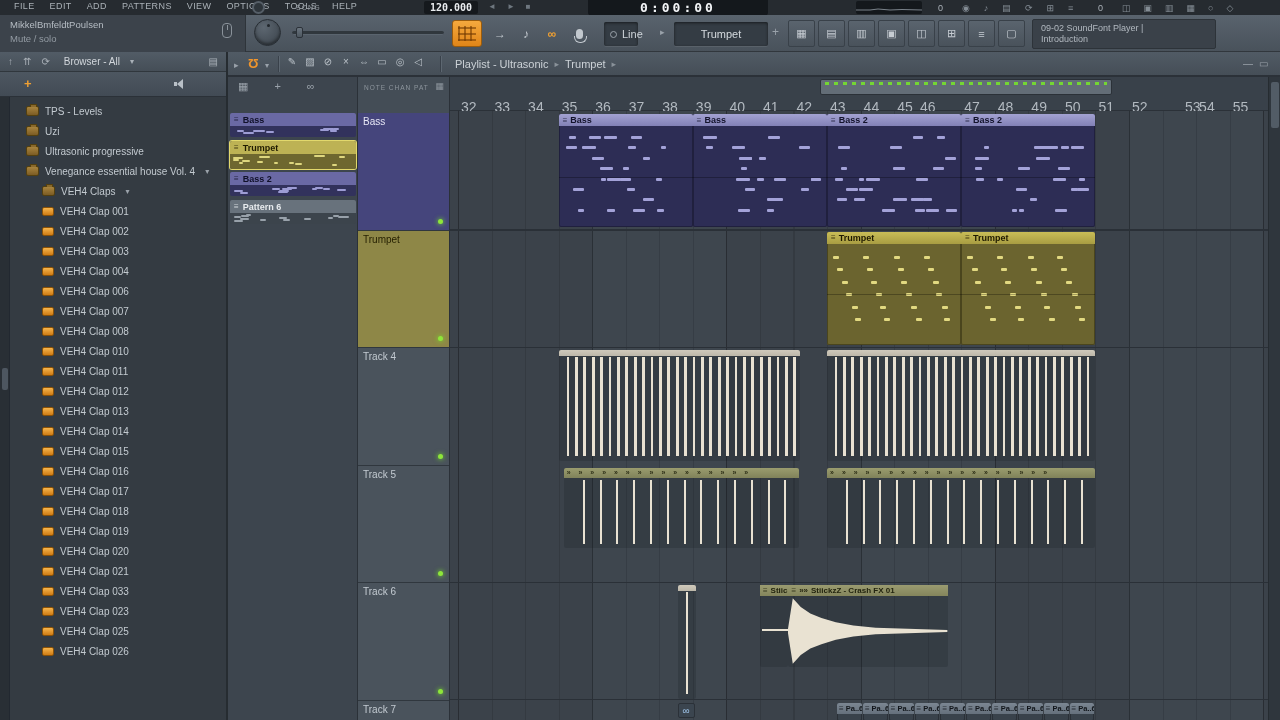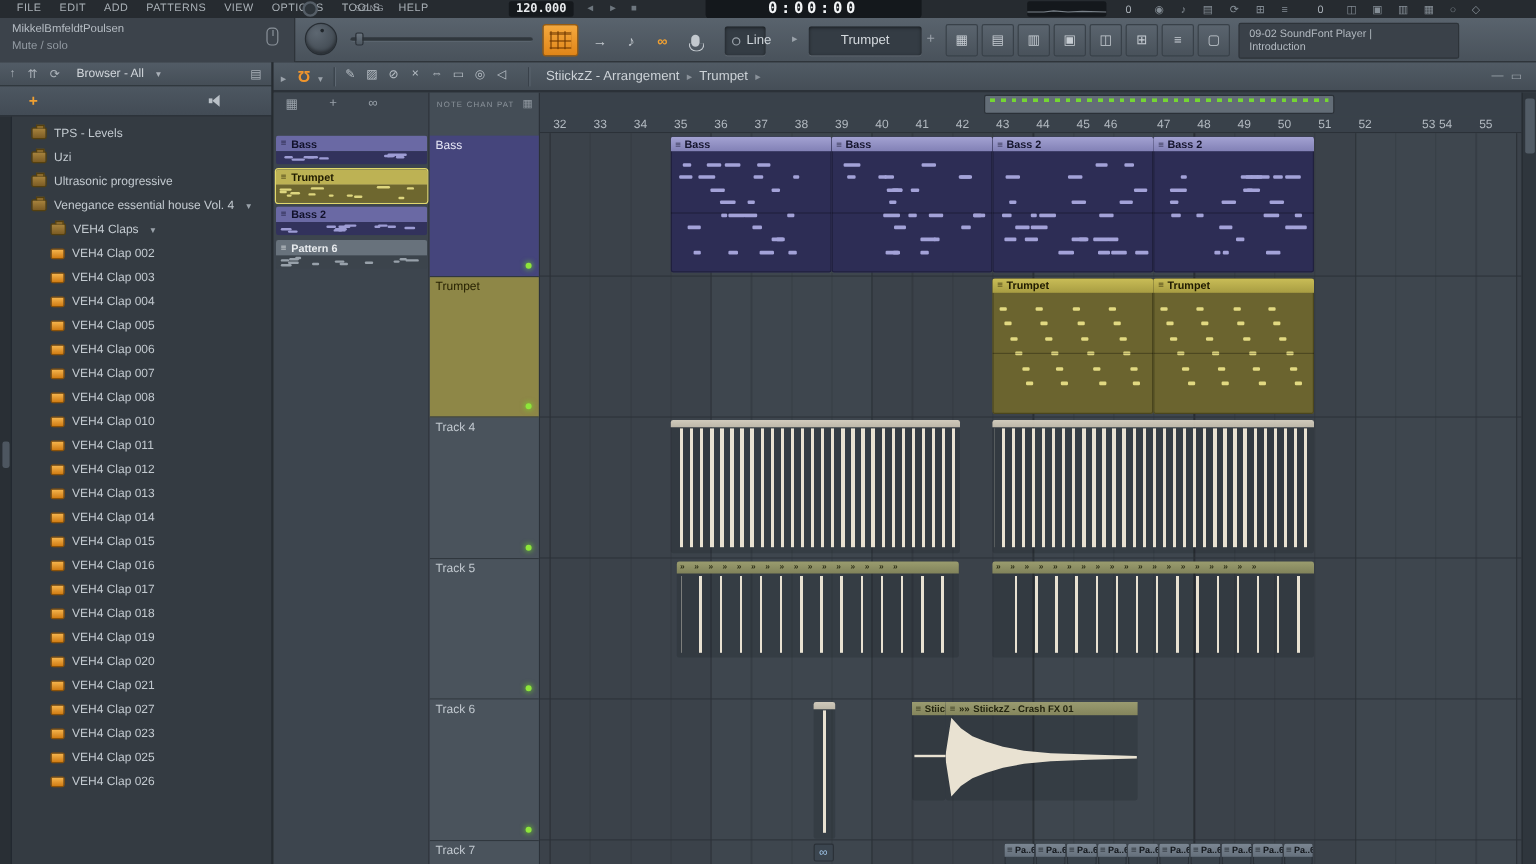--- a/index.html
+++ b/index.html
@@ -119,21 +119,21 @@
 .thead.purple{background:#45457c;color:#e6e6f5}
 .thead.olive{background:#8e8747;color:#241f00}
 .thead.plain{background:#4a535c;color:#c3cad1}
 .dot{position:absolute;right:7px;bottom:6px;width:5px;height:5px;border-radius:50%;background:#8ee63a;box-shadow:0 0 4px 1px rgba(120,230,40,.55)}
 
 #gridtop{position:absolute;left:222px;top:0;width:818px;height:20px;background:#39414a}
 #ovthumb{position:absolute;left:370px;top:2px;width:292px;height:16px;background:#636d77;border:1px solid #2b3138;border-radius:2px}
 #ovthumb::before{content:'';position:absolute;left:4px;right:4px;top:2px;height:3px;background:repeating-linear-gradient(90deg,#74d633 0 4px,transparent 4px 9px)}
 
 #ruler{position:absolute;left:222px;top:20px;width:818px;height:14px;background:#39414a;border-bottom:1px solid #2b3138}
-.rnum{position:absolute;top:2px;font-size:10px;color:#b2b9c0}
+.rnum{position:absolute;top:2px;font-size:14px;color:#b2b9c0}
 
 #grid{position:absolute;left:222px;top:34px;width:818px;height:609px;
  background:
   repeating-linear-gradient(180deg,transparent 0 116.5px,#2a3037 116.5px 117.5px),
   repeating-linear-gradient(90deg,rgba(0,0,0,.22) 0 1px,transparent 1px 134.2px),
   repeating-linear-gradient(90deg,rgba(0,0,0,.12) 0 1px,transparent 1px 33.55px),
   repeating-linear-gradient(90deg,rgba(0,0,0,.05) 0 134.2px,transparent 134.2px 268.4px),
   #3e464e;
  background-position:0 2px,8px 0,8px 0,8px 0,0 0}
 #clips{position:absolute;left:222px;top:34px;width:818px;height:609px;overflow:hidden}
@@ -292,36 +292,36 @@
           <span class="tlabel">Venegance essential house Vol. 4</span>
           <span class="exp">▾</span>
         </div>
         <div class="titem ind1">
           <span class="fi"></span>
           <span class="tlabel">VEH4 Claps</span>
           <span class="exp">▾</span>
         </div>
         <div class="titem ind1">
           <span class="si"></span>
+          <span class="tlabel">VEH4 Clap 001</span>
+        </div>
+        <div class="titem ind1">
+          <span class="si"></span>
           <span class="tlabel">VEH4 Clap 002</span>
         </div>
         <div class="titem ind1">
           <span class="si"></span>
           <span class="tlabel">VEH4 Clap 003</span>
         </div>
         <div class="titem ind1">
           <span class="si"></span>
           <span class="tlabel">VEH4 Clap 004</span>
         </div>
         <div class="titem ind1">
           <span class="si"></span>
-          <span class="tlabel">VEH4 Clap 005</span>
-        </div>
-        <div class="titem ind1">
-          <span class="si"></span>
           <span class="tlabel">VEH4 Clap 006</span>
         </div>
         <div class="titem ind1">
           <span class="si"></span>
           <span class="tlabel">VEH4 Clap 007</span>
         </div>
         <div class="titem ind1">
           <span class="si"></span>
           <span class="tlabel">VEH4 Clap 008</span>
         </div>
@@ -368,21 +368,21 @@
         <div class="titem ind1">
           <span class="si"></span>
           <span class="tlabel">VEH4 Clap 020</span>
         </div>
         <div class="titem ind1">
           <span class="si"></span>
           <span class="tlabel">VEH4 Clap 021</span>
         </div>
         <div class="titem ind1">
           <span class="si"></span>
-          <span class="tlabel">VEH4 Clap 027</span>
+          <span class="tlabel">VEH4 Clap 033</span>
         </div>
         <div class="titem ind1">
           <span class="si"></span>
           <span class="tlabel">VEH4 Clap 023</span>
         </div>
         <div class="titem ind1">
           <span class="si"></span>
           <span class="tlabel">VEH4 Clap 025</span>
         </div>
         <div class="titem ind1">
@@ -403,21 +403,21 @@
       <span class="tool">▨</span>
       <span class="tool">⊘</span>
       <span class="tool">×</span>
       <span class="tool">⇔</span>
       <span class="tool">▭</span>
       <span class="tool">◎</span>
       <span class="tool">◁</span>
     </div>
   <span class="vsep" style="left:212px"></span>
   <div id="pltitle">
-    <span>StiickzZ - Arrangement</span>
+    <span>Playlist - Ultrasonic</span>
     <span class="crumbarrow">▸</span>
     <span>Trumpet</span>
     <span class="crumbarrow">▸</span>
   </div>
   <span id="plmin">—</span>
   <span id="plmax">▭</span>
 </div>
 
 <div id="plbody">
   <div id="pcol">

